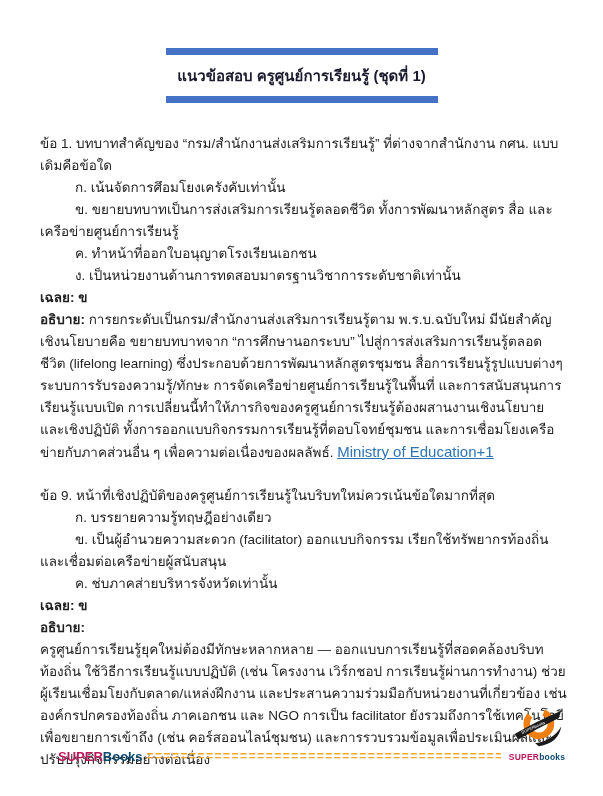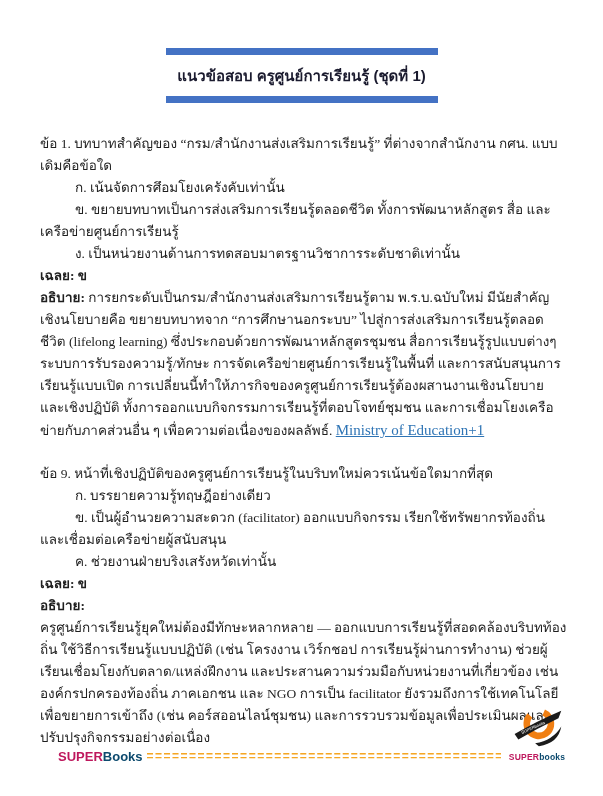--- a/index.html
+++ b/index.html
@@ -20,21 +20,20 @@
     font-size: 15px; font-weight: bold; color: #1a1a2e;
     padding: 9px 0 8px 0; white-space: nowrap;
   }
 
   
   .content {
     margin: 30px 36px 0 40px;
     font-size: 13.5px;
     line-height: 22px;
     text-align: left;
-    font-family: Liberation Serif, serif;
   }
   .content p { margin: 0; }
   .prompt { }
   .option { text-indent: 35px; }
   .answer-line { font-weight: bold; }
   .explain-label { font-weight: bold; }
   .q2 { margin-top: 21px; }
   .link {
     color: #2E74B5; text-decoration: underline; cursor: pointer;
     font-size: 15px;
@@ -67,32 +66,33 @@
     <div class="title">แนวข้อสอบ  ครูศูนย์การเรียนรู้ (ชุดที่ 1)</div>
     <div class="bar"></div>
   </div>
 
   <div class="content">
 
     <div class="q-block">
       <p class="prompt">ข้อ 1. บทบาทสำคัญของ “กรม/สำนักงานส่งเสริมการเรียนรู้” ที่ต่างจากสำนักงาน กศน. แบบเดิมคือข้อใด</p>
       <p class="option">ก. เน้นจัดการศึอมโยงเครังคับเท่านั้น</p>
       <p class="option">ข. ขยายบทบาทเป็นการส่งเสริมการเรียนรู้ตลอดชีวิต ทั้งการพัฒนาหลักสูตร สื่อ และเครือข่ายศูนย์การเรียนรู้</p>
+      <p class="option">ค. ทำหน้าที่ออกใบอนุญาตโรงเรียนเอกชน</p>
       <p class="option">ง. เป็นหน่วยงานด้านการทดสอบมาตรฐานวิชาการระดับชาติเท่านั้น</p>
       <p class="answer-line">เฉลย: ข</p>
       <p class="explain">
         <span class="explain-label">อธิบาย:</span><span> การยกระดับเป็นกรม/สำนักงานส่งเสริมการเรียนรู้ตาม พ.ร.บ.ฉบับใหม่ มีนัยสำคัญเชิงนโยบายคือ ขยายบทบาทจาก “การศึกษานอกระบบ” ไปสู่การส่งเสริมการเรียนรู้ตลอดชีวิต (lifelong learning) ซึ่งประกอบด้วยการพัฒนาหลักสูตรชุมชน สื่อการเรียนรู้รูปแบบต่างๆ ระบบการรับรองความรู้/ทักษะ การจัดเครือข่ายศูนย์การเรียนรู้ในพื้นที่ และการสนับสนุนการเรียนรู้แบบเปิด การเปลี่ยนนี้ทำให้ภารกิจของครูศูนย์การเรียนรู้ต้องผสานงานเชิงนโยบายและเชิงปฏิบัติ ทั้งการออกแบบกิจกรรมการเรียนรู้ที่ตอบโจทย์ชุมชน และการเชื่อมโยงเครือข่ายกับภาคส่วนอื่น ๆ เพื่อความต่อเนื่องของผลลัพธ์. </span><a class="link">Ministry of Education+1</a>
       </p>
     </div>
 
     <div class="q-block q2">
       <p class="prompt">ข้อ 9. หน้าที่เชิงปฏิบัติของครูศูนย์การเรียนรู้ในบริบทใหม่ควรเน้นข้อใดมากที่สุด</p>
       <p class="option">ก. บรรยายความรู้ทฤษฎีอย่างเดียว</p>
       <p class="option">ข. เป็นผู้อำนวยความสะดวก (facilitator) ออกแบบกิจกรรม เรียกใช้ทรัพยากรท้องถิ่น และเชื่อมต่อเครือข่ายผู้สนับสนุน</p>
-      <p class="option">ค. ช่วยงานฝ่ายบริงเสรังหวัดเท่านั้น</p>
+      <p class="option">ค. ช่บภาคส่ายบริหารจังหวัดเท่านั้น</p>
       <p class="answer-line">เฉลย: ข</p>
       <p class="answer-line">อธิบาย:</p>
       <p>ครูศูนย์การเรียนรู้ยุคใหม่ต้องมีทักษะหลากหลาย — ออกแบบการเรียนรู้ที่สอดคล้องบริบทท้องถิ่น ใช้วิธีการเรียนรู้แบบปฏิบัติ (เช่น โครงงาน เวิร์กชอป การเรียนรู้ผ่านการทำงาน) ช่วยผู้เรียนเชื่อมโยงกับตลาด/แหล่งฝึกงาน และประสานความร่วมมือกับหน่วยงานที่เกี่ยวข้อง เช่น องค์กรปกครองท้องถิ่น ภาคเอกชน และ NGO การเป็น facilitator ยังรวมถึงการใช้เทคโนโลยีเพื่อขยายการเข้าถึง (เช่น คอร์สออนไลน์ชุมชน) และการรวบรวมข้อมูลเพื่อประเมินผลและปรับปรุงกิจกรรมอย่างต่อเนื่อง</p>
     </div>
 
   </div>
 
   <div class="footer">
     <span class="brand"><span class="orange">SUPER</span><span class="dark">Books</span></span>
     <span class="dashes">==========================================================================================</span>

